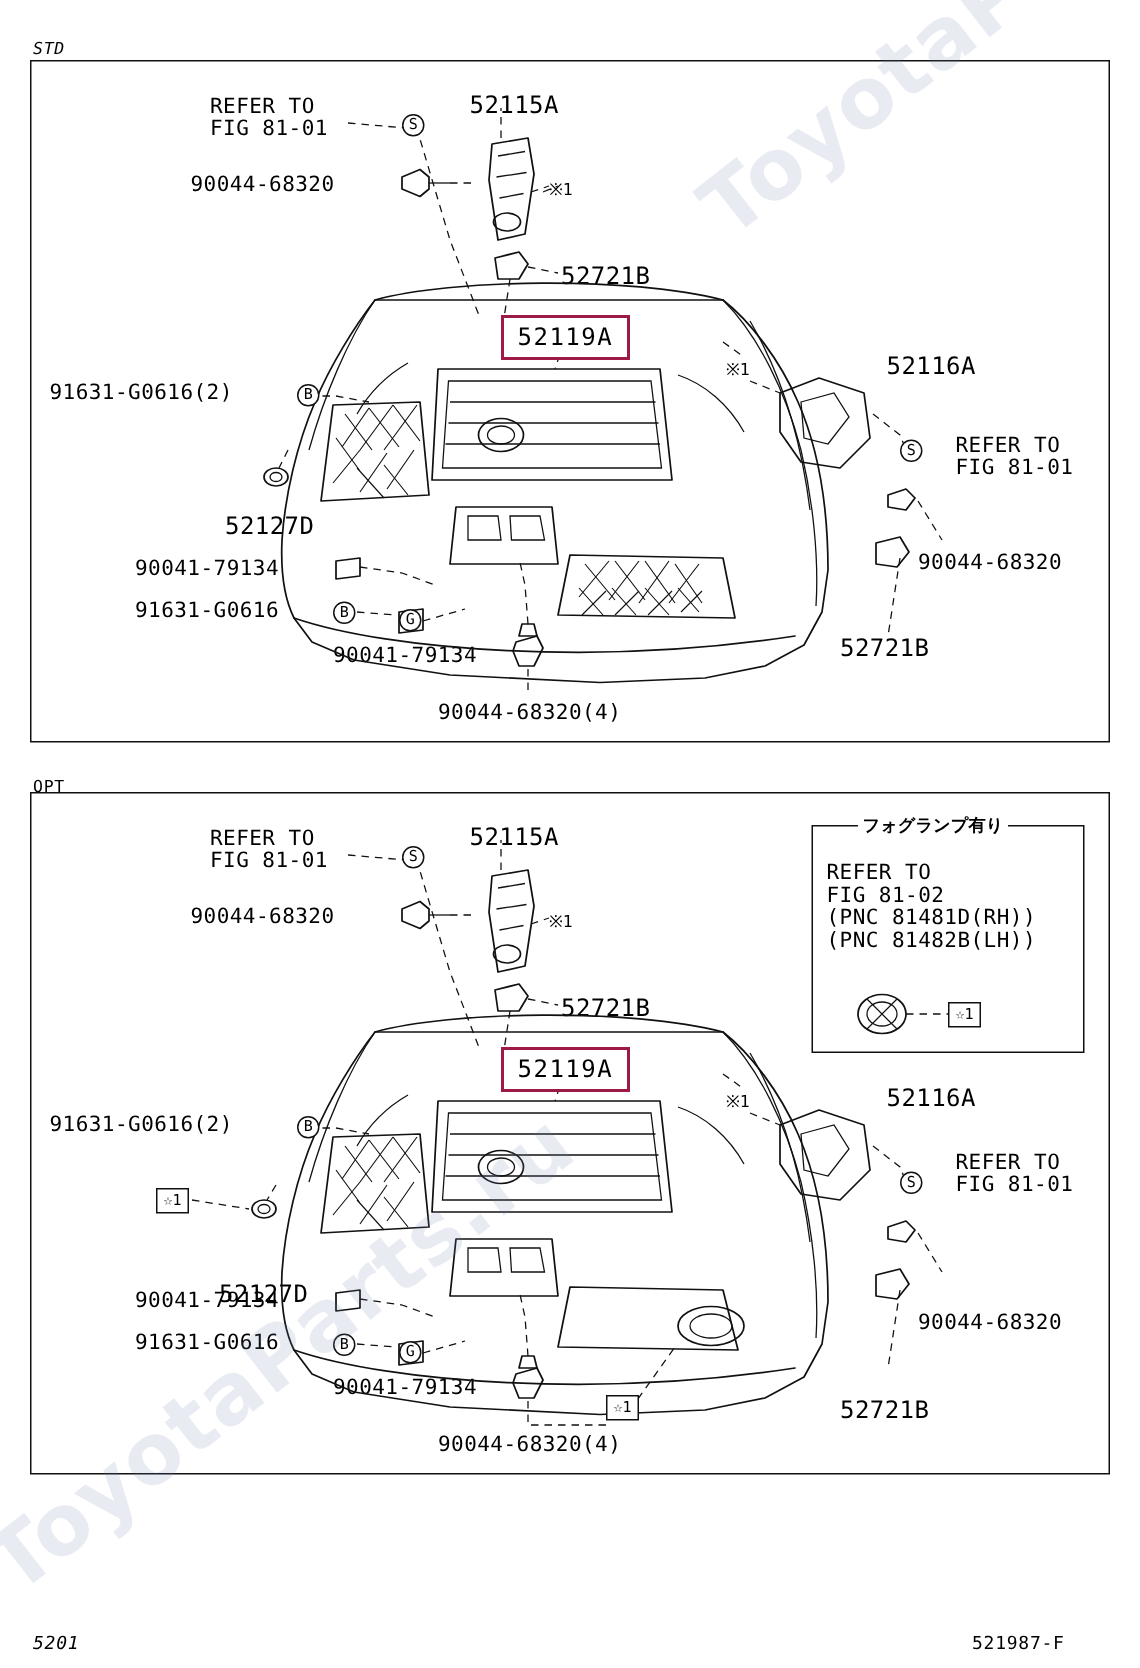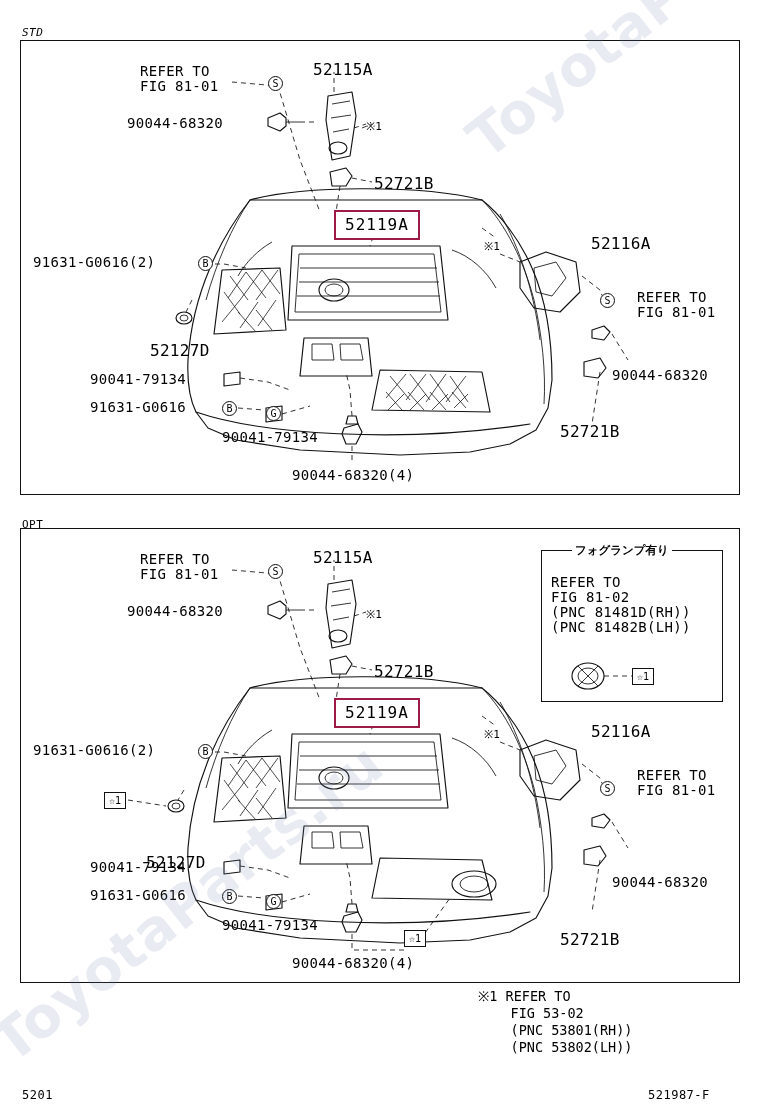--- a/index.html
+++ b/index.html
@@ -147,21 +147,21 @@
     font-size: 11px;
     z-index: 3;
     white-space: nowrap;
   }
   
   .footer {
     position: absolute;
     font-size: 12px;
     letter-spacing: 0.5px;
   }
-  #footer-left { left: 22px; top: 1088px; }
+  #footer-left { left: 22px; top: 1088px; font-style: italic; }
   #footer-right { left: 648px; top: 1088px; }
 
   #note-block {
     position: absolute;
     left: 478px;
     top: 988px;
     font-size: 13.5px;
     line-height: 17px;
     white-space: pre;
   }
@@ -418,24 +418,20 @@
   <div class="starmark" style="left:484px; top:726px;">※1</div>
   <div class="starbox" style="left:104px; top:792px;">☆1</div>
   <div class="starbox" style="left:404px; top:930px;">☆1</div>
 
   <div class="marker" style="left:268px; top:564px;">S</div>
   <div class="marker" style="left:600px; top:781px;">S</div>
   <div class="marker" style="left:198px; top:744px;">B</div>
   <div class="marker" style="left:222px; top:889px;">B</div>
   <div class="marker" style="left:266px; top:894px;">G</div>
 
-  <div id="note-block">※1 REFER TO
-    FIG 53-02
-    (PNC 53801(RH))
-    (PNC 53802(LH))</div>
 
   <div class="footer" id="footer-left">5201</div>
   <div class="footer" id="footer-right">521987-F</div>
 
   <div class="watermark">
     <div class="wm-text wm-1">ToyotaParts.ru</div>
     <div class="wm-text wm-2">ToyotaParts.ru</div>
   </div>
 
 </div>

